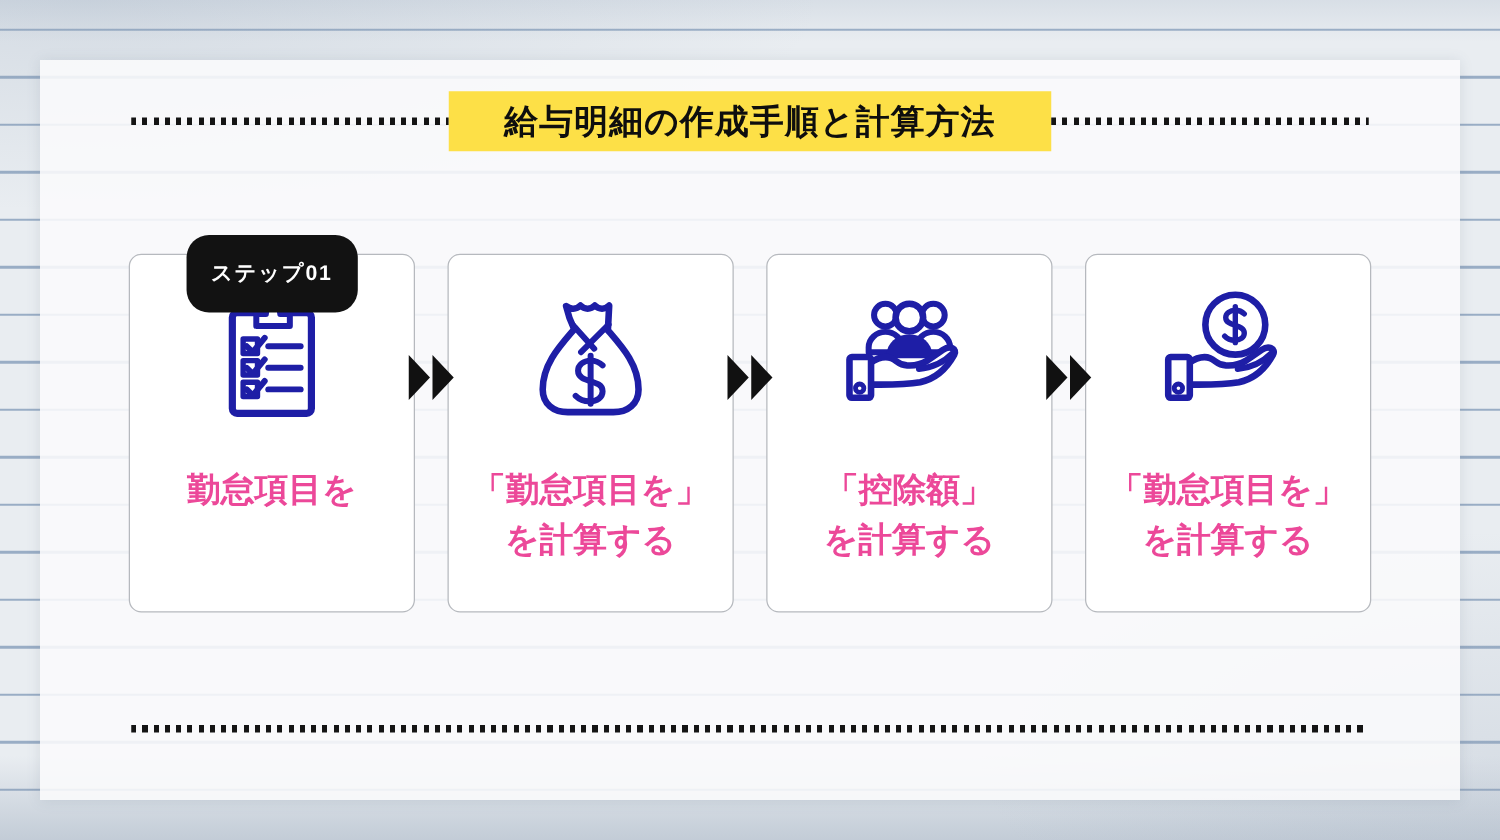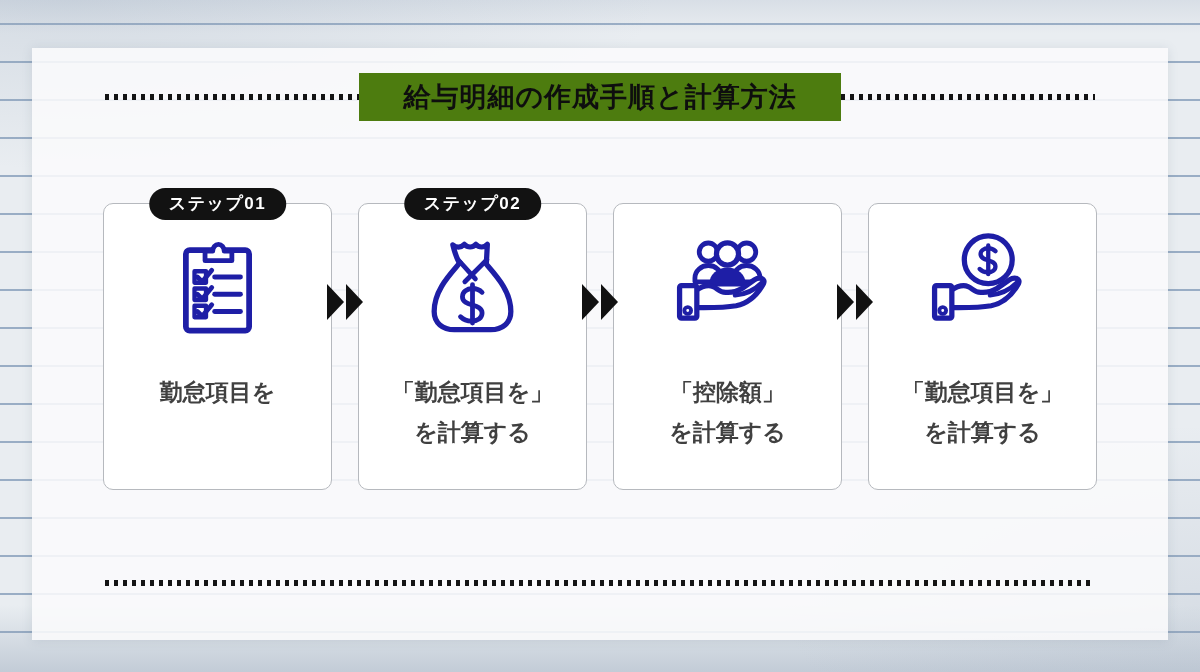--- a/index.html
+++ b/index.html
@@ -32,45 +32,45 @@
     box-shadow:0 1px 10px rgba(90,105,125,.15);
   }
   
   .title-row{
     position:absolute;left:73px;right:73px;top:26px;height:46px;
     display:flex;align-items:center;
   }
   .dots{height:6px;flex:1;
     background-image:repeating-linear-gradient(90deg,#141414 0 4px,transparent 4px 9px);}
   .page-title{
-    margin:0;background:#4d7c0f;padding:6px 44px;white-space:nowrap;
+    margin:0;background:#fde047;padding:6px 44px;white-space:nowrap;
     font-size:27px;font-weight:800;color:#0e0e0e;letter-spacing:1px;
   }
   
   .steps{
     position:absolute;left:0;right:0;top:155px;
     display:flex;justify-content:center;align-items:flex-start;
   }
   .card{
     position:relative;width:227px;height:285px;
     background:#ffffff;border:1px solid #b6b9be;border-radius:10px;
     display:flex;flex-direction:column;align-items:center;
   }
   .badge{
     position:absolute;top:-16px;left:50%;transform:translateX(-50%);
     background:#121212;color:#ffffff;border-radius:18px;
     font-size:17px;font-weight:700;letter-spacing:1.5px;
-    padding:6px 20px;white-space:nowrap;line-height:1.2;
+    padding:21px 20px;white-space:nowrap;line-height:1.2;
   }
   .icon-wrap{margin-top:27px;width:115px;height:115px;display:flex;
     align-items:center;justify-content:center;}
   .icon-wrap svg{width:115px;height:115px;display:block;}
   .step-label{
     margin-top:26px;text-align:center;
-    font-size:23px;font-weight:800;color:#404040;line-height:40px;
+    font-size:27px;font-weight:800;color:#ec4899;line-height:40px;
     white-space:nowrap;
   }
   .arrow-cell{position:relative;width:26px;height:285px;}
   .arrow-cell svg{
     position:absolute;top:80px;left:50%;transform:translateX(-50%);
     display:block;z-index:3;
   }
   
   .bottom-dots{position:absolute;left:73px;right:73px;top:532px;height:6px;
     background-image:repeating-linear-gradient(90deg,#141414 0 4px,transparent 4px 9px);}
@@ -120,21 +120,20 @@
     </div>
 
     <div class="arrow-cell">
       <svg width="40" height="38" viewBox="0 0 40 38">
         <path d="M2 1 L19 19 L2 37 Z" fill="#111111"></path>
         <path d="M21 1 L38 19 L21 37 Z" fill="#111111"></path>
       </svg>
     </div>
 
     <div class="card">
-      <div class="badge">ステップ02</div>
       <div class="icon-wrap">
         <svg viewBox="0 0 120 120">
           <path class="ic" d="M46 33 C43 27 41 21 39.5 14.5 c3.5 3 8.5 3 12 -0.5 c3.5 3.5 8.5 3.5 12 0 c3.5 3.5 8.5 3.5 12 0 L74.5 33" stroke-width="5.5"></path>
           <path class="ic" d="M47 33 C36 46 20 62 20 84 c0 12 9 19 21 19 h38 c12 0 21 -7 21 -19 0 -22 -16 -38 -27 -51" stroke-width="5.5"></path>
           <path class="ic" d="M45 30 L63 50" stroke-width="5"></path>
           <path class="ic" d="M75 30 L52 53" stroke-width="5"></path>
           <path class="ic" d="M60 56 V96" stroke-width="5"></path>
           <path class="ic" d="M70 64 c-3 -3 -6 -4 -10 -4 -6 0 -10.5 3.5 -10.5 8.5 0 11 20.5 6.5 20.5 17 0 5 -4.5 8.5 -11 8.5 -4.5 0 -8.5 -1.5 -11.5 -4.5" stroke-width="5"></path>
         </svg>
       </div>

